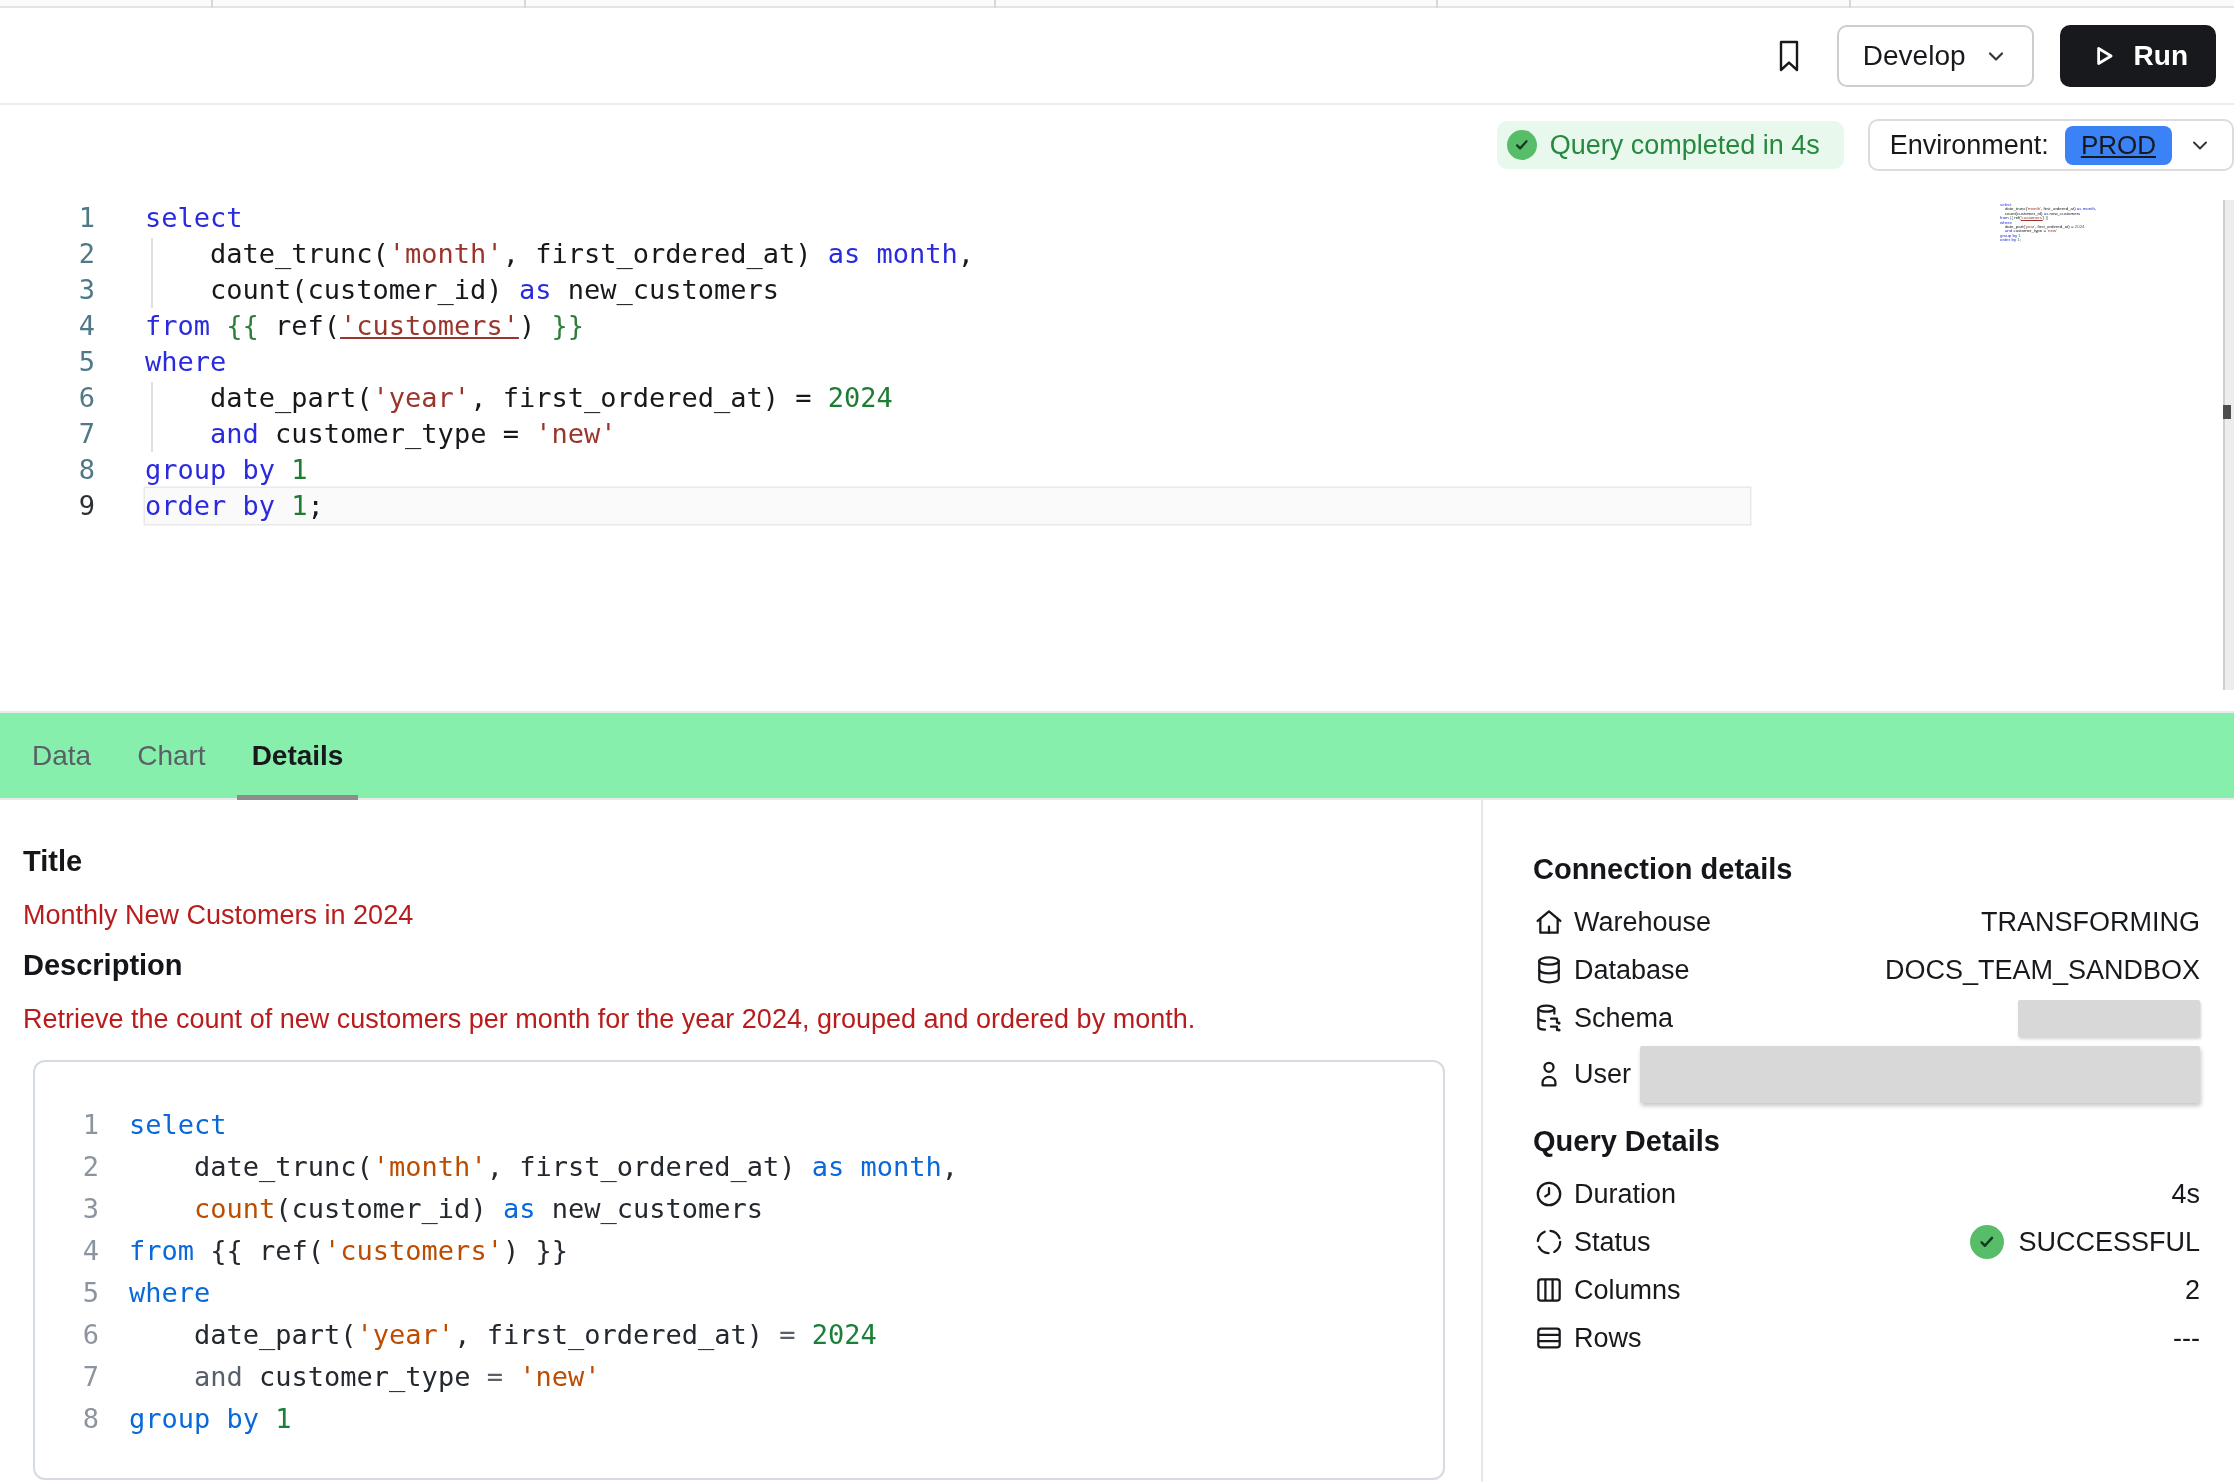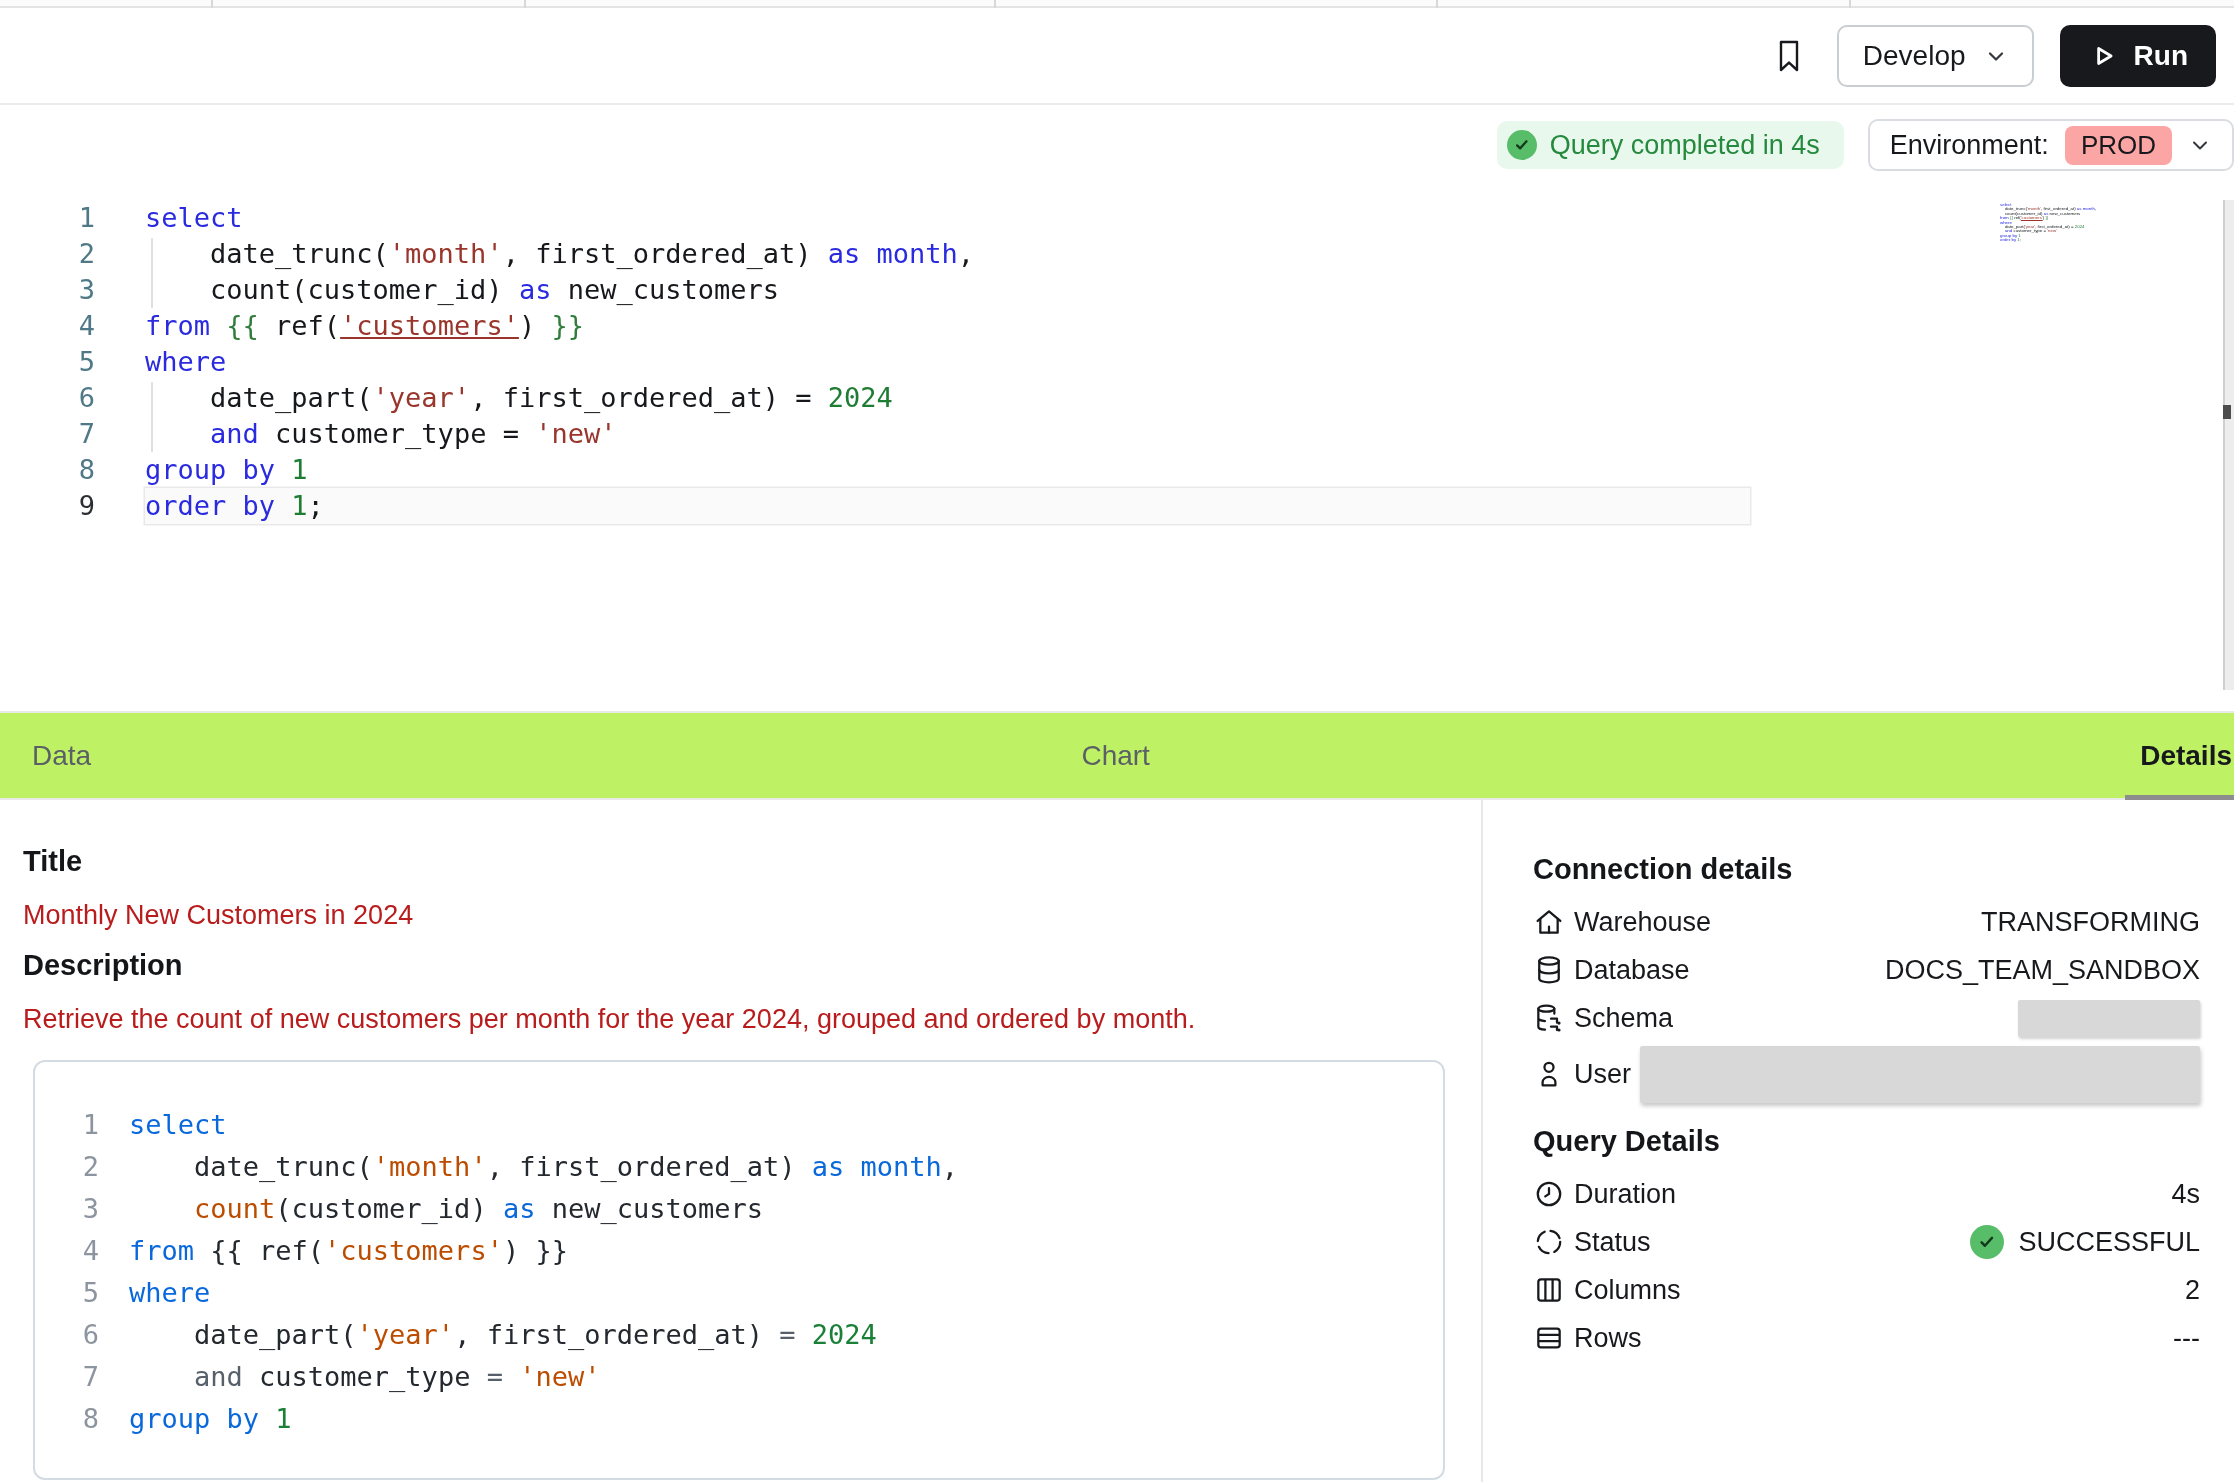--- a/index.html
+++ b/index.html
@@ -43,21 +43,21 @@
     display:inline-flex; align-items:center; justify-content:center; flex:none;
   }
   .check-circle svg { width:18px; height:18px; color:#143a1d; }
   .check-circle.lg { width:34px; height:34px; }
   .check-circle.lg svg { width:20px; height:20px; }
   .pill-env {
     background:#fff; border:2px solid #d9dce0; border-radius:10px; height:52px;
     padding:0 20px; display:inline-flex; align-items:center; gap:16px;
     font-size:27px; color:#17191c;
   }
-  .env-badge { background:#fca5a5; border-radius:8px; padding:4px 16px; font-size:26px; }
+  .env-badge { background:#3b82f6; border-radius:8px; padding:4px 16px; font-size:26px;text-decoration:underline; }
   .chev { width:24px; height:24px; color:#33373b; }
 
   
   .editor { position:relative; height:526px; background:#fff; }
   .code-lines {
     position:absolute; top:15px; left:0;
     font-family:"DejaVu Sans Mono", monospace; font-size:27px; line-height:36px;
   }
   .code-line { display:flex; height:36px; white-space:pre; }
   .code-line .ln { width:95px; text-align:right; color:#4f7987; flex:none; }
@@ -89,21 +89,21 @@
   
   .scrollbar {
     position:absolute; right:0; top:15px; width:11px; height:490px;
     background:#ededed; border-left:2px solid #cfcfcf;
   }
   .scrollbar .thumb { position:absolute; left:-2px; top:205px; width:8px; height:14px; background:#4d4d4d; }
 
   
   .tabbar {
     height:89px; border-top:2px solid #e9e9e9; border-bottom:2px solid #e9e9e9;
-    display:flex; align-items:center; padding-left:30px; gap:42px; background:#bef264;justify-content:space-between;
+    display:flex; align-items:center; padding-left:30px; gap:42px; background:#86efac;
   }
   .tab { position:relative; height:100%; display:flex; align-items:center; padding:0 2px; font-size:28px; color:#5b6066; cursor:pointer; }
   .tab.active { color:#17191c; font-weight:600; }
   .tab.active::after {
     content:""; position:absolute; left:-13px; right:-13px; bottom:-2px; height:5px; background:#8d8d8d;
   }
 
   
   .content { display:flex; height:682px; }
   .main-col { width:1612px; padding:42px 36px 0 23px; }

